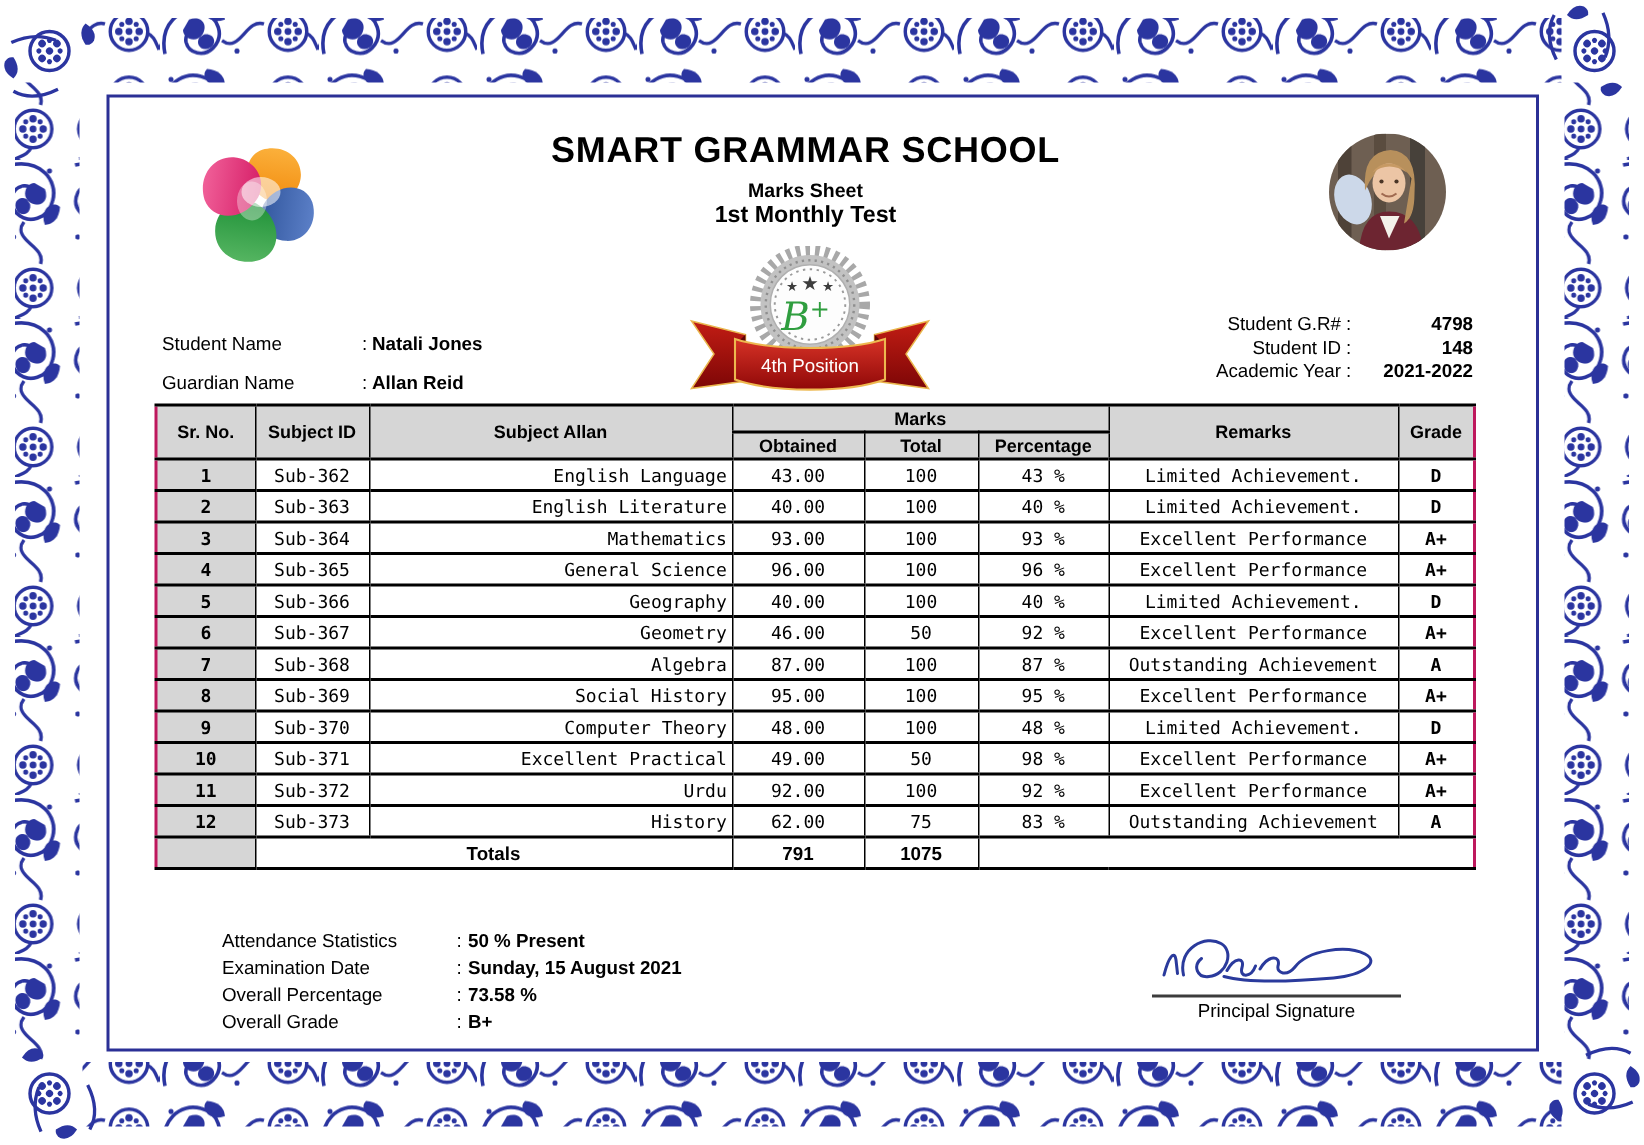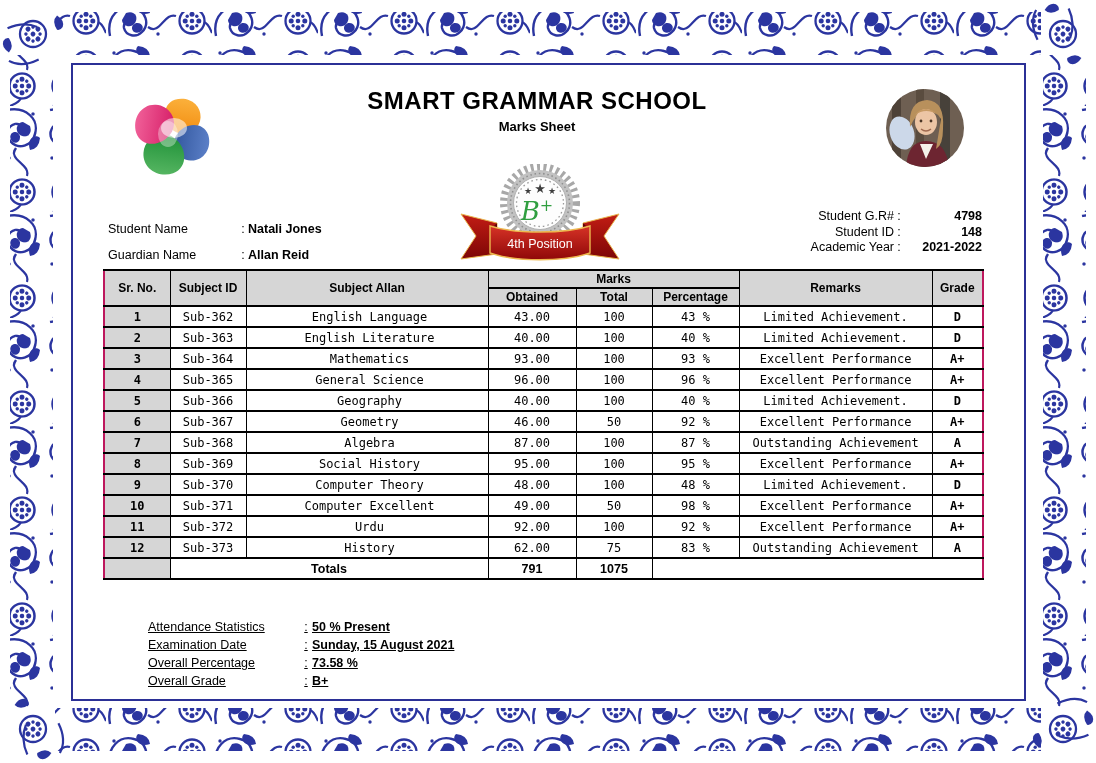--- a/index.html
+++ b/index.html
@@ -27,29 +27,29 @@
   .colon{text-align:center;}
 
   
   .marks-table{left:103px;top:269px;}
   table{border-collapse:collapse;table-layout:fixed;width:879px;border:2px solid #be185d;}
   th{background:#d6d6d6;border:2px solid #000;border-left-width:1px;border-right-width:1px;
      font:bold 12px "Liberation Sans",sans-serif;padding:1px 2px;}
   td{border:2px solid #000;border-left-width:1px;border-right-width:1px;
      font:12px "DejaVu Sans Mono",monospace;height:19px;padding:0 3px;text-align:center;}
   td.sr{background:#d6d6d6;font-weight:bold;}
-  td.title{text-align:center;padding-left:8px;}
+  td.title{text-align:right;padding-left:8px;}
   td.grade{font-weight:bold;}
   td.tot-blank{background:#d6d6d6;}
   td.tot-label,td.tot-num{font:bold 12.5px "Liberation Sans",sans-serif;margin-top:20px;}
   col.c-sr{width:66px}col.c-sid{width:76px}col.c-title{width:242px}col.c-obt{width:88px}
   col.c-total{width:76px}col.c-pct{width:87px}col.c-rem{width:193px}col.c-grade{width:51px}
 
   
-  .summary{left:148px;top:618px;font-size:12.5px;text-decoration:underline;}
+  .summary{left:148px;top:618px;font-size:12.5px;}
   .summary .row{display:grid;grid-template-columns:152px 12px auto;line-height:18px;}
 
   
   .sig-block{left:768px;top:620px;width:166px;text-align:center;}
   .sig-line{border-top:2px solid #3c3c3c;margin-top:-4px;}
   .sig-label{font-size:12.5px;margin-top:2px;}
 
   .photo{left:886px;top:89px;width:78px;height:78px;border-radius:50%;overflow:hidden;}
 </style>
 </head>
@@ -143,20 +143,21 @@
       <use href="#petal" fill="url(#lgG)" transform="rotate(188) scale(1.15)"></use>
       <use href="#petal" fill="url(#lgP)" transform="rotate(278) scale(1.1)"></use>
       <ellipse cx="0" cy="-6" rx="13" ry="10" fill="#ffffff" opacity="0.55"></ellipse>
       <ellipse cx="-6" cy="0" rx="10" ry="13" fill="#ffffff" opacity="0.35"></ellipse>
     </g>
   </svg>
 
   <div class="abs title-block">
     <div class="school-name">SMART GRAMMAR SCHOOL</div>
     <div class="sheet-title">Marks Sheet</div>
+    <div class="test-title">1st Monthly Test</div>
   </div>
 
   <svg class="abs" style="left:457px;top:164px;" width="166" height="99" viewBox="0 0 166 99">
     <defs>
       <linearGradient id="ribGrad" x1="0" y1="0" x2="0" y2="1">
         <stop offset="0" stop-color="#d63226"></stop>
           <stop offset="1" stop-color="#8f0808"></stop>
       </linearGradient>
       <linearGradient id="ribTail" x1="0" y1="0" x2="0" y2="1">
         <stop offset="0" stop-color="#c21d14"></stop>
@@ -353,21 +354,21 @@
       <td class="title">Computer Theory</td>
       <td>48.00</td>
       <td>100</td>
       <td>48 %</td>
       <td>Limited Achievement.</td>
       <td class="grade">D</td>
     </tr>
           <tr>
       <td class="sr">10</td>
       <td>Sub-371</td>
-      <td class="title">Computer Excellent</td>
+      <td class="title">Excellent Practical</td>
       <td>49.00</td>
       <td>50</td>
       <td>98 %</td>
       <td>Excellent Performance</td>
       <td class="grade">A+</td>
     </tr>
           <tr>
       <td class="sr">11</td>
       <td>Sub-372</td>
       <td class="title">Urdu</td>
@@ -416,14 +417,25 @@
       <span class="colon">:</span>
       <span class="val">73.58 %</span>
     </div>
     <div class="row">
       <span class="lbl">Overall Grade</span>
       <span class="colon">:</span>
       <span class="val">B+</span>
     </div>
   </div>
 
+  <div class="abs sig-block">
+    <svg width="166" height="42" viewBox="0 0 166 42">
+      <path d="M8,30 C11,18 15,13 16,20 L17,29
+               M21,30 C17,12 36,3 46,9 C55,14 50,30 38,31 C30,32 27,24 33,19
+               M50,27 C55,18 62,18 60,25 C58,32 66,32 69,24
+               M72,26 C78,16 86,17 84,24 C83,29 90,31 95,25
+               M95,25 C104,13 130,10 142,16 C152,21 142,30 121,32 C98,34 66,36 48,31" fill="none" stroke="#2a3a9c" stroke-width="2" stroke-linecap="round"></path>
+    </svg>
+    <div class="sig-line"></div>
+    <div class="sig-label">Principal Signature</div>
+  </div>
 
 </div>
 
 </body></html>

